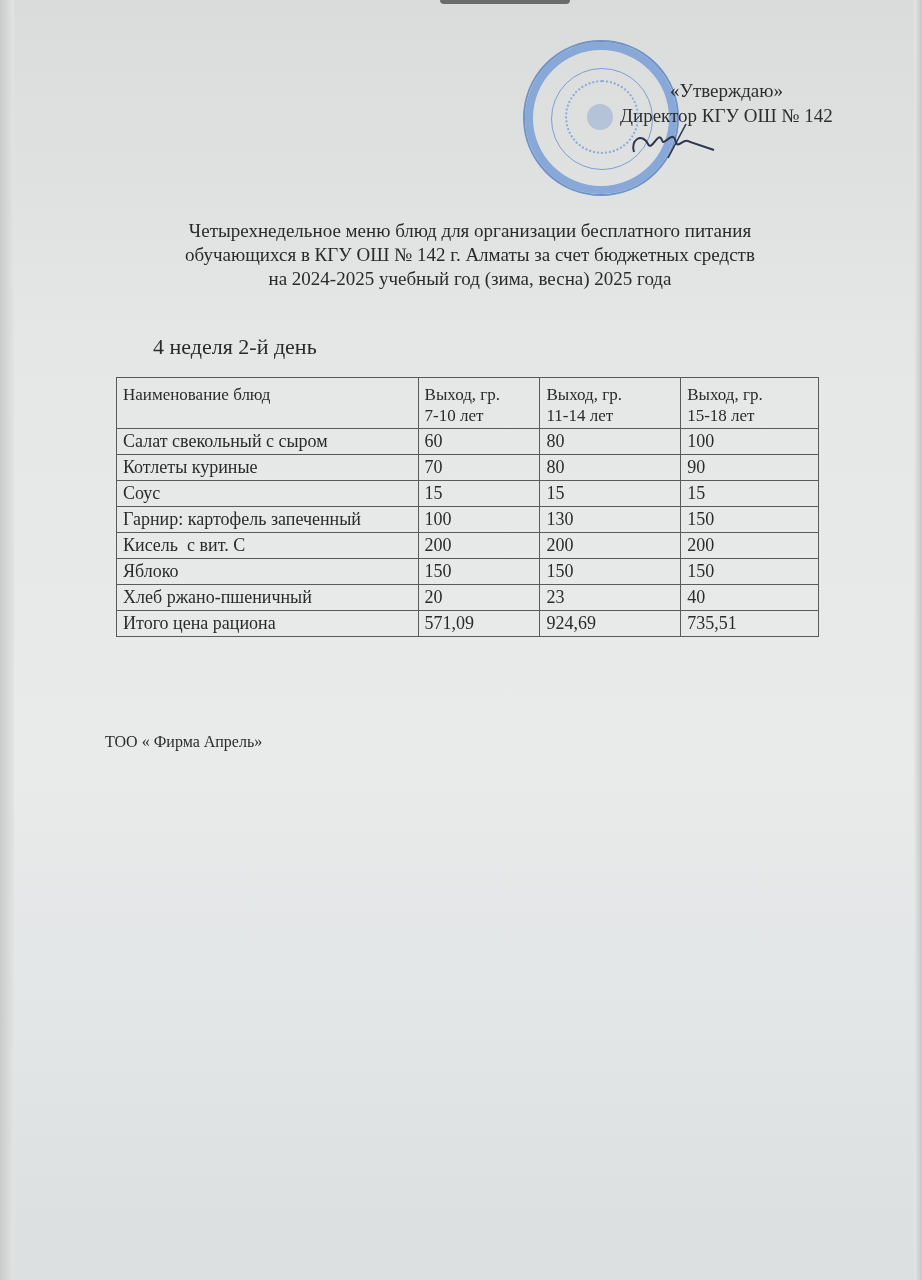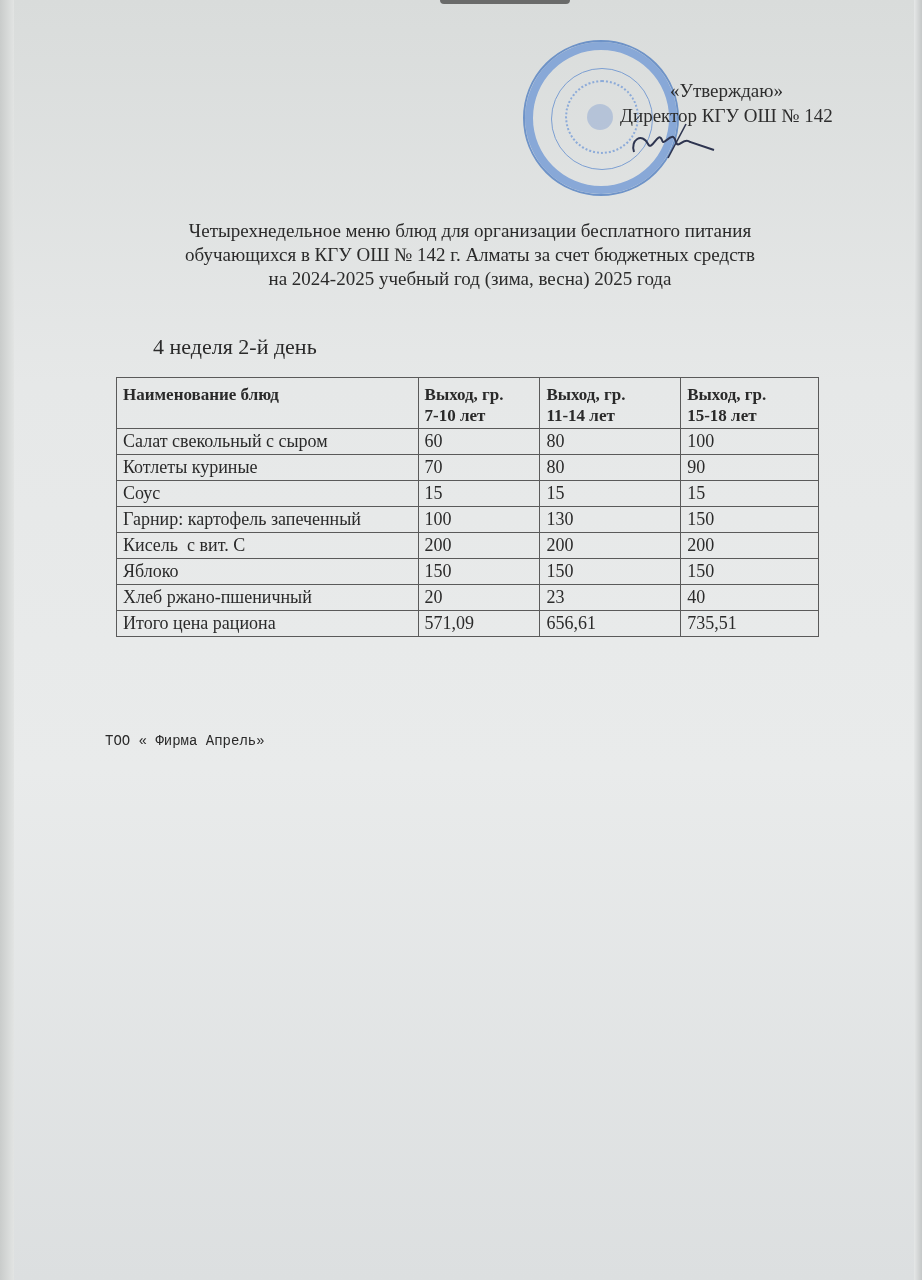--- a/index.html
+++ b/index.html
@@ -56,29 +56,29 @@
     }
 
     table.menu {
       position: absolute; left: 116px; top: 377px; width: 703px;
       border-collapse: collapse; font-size: 18px; color: #2a2a2a;
     }
     table.menu td, table.menu th {
       border: 1px solid #5a5a5a; padding: 0 6px; height: 25px;
     }
     table.menu th {
-      font-weight: bold; text-align: left; vertical-align: top;
+      font-weight: normal; text-align: left; vertical-align: top;
       font-size: 17px; line-height: 21px; padding-top: 6px; height: 44px;
     }
     table.menu td.num { text-align: left; }
     col.c1 { width: 302px; } col.c2 { width: 122px; } col.c3 { width: 141px; } col.c4 { width: 138px; }
 
     .firm {
-      position: absolute; left: 105px; top: 733px; font-size: 14px; color: #2a2a2a;
-      font-family: Liberation Mono, monospace;
+      position: absolute; left: 105px; top: 733px; font-size: 16px; color: #2a2a2a;
+      font-family: Liberation Serif, serif;
     }
   </style>
 </head>
 <body>
 
 <div class="left-edge"></div>
 <div class="right-edge"></div>
 <div class="top-shadow"></div>
 
 <div class="stamp">
@@ -166,19 +166,19 @@
   </tr>
   <tr>
     <td>Хлеб ржано-пшеничный</td>
     <td class="num">20</td>
     <td class="num">23</td>
     <td class="num">40</td>
   </tr>
   <tr>
     <td>Итого цена рациона</td>
     <td class="num">571,09</td>
-    <td class="num">656,61</td>
+    <td class="num">924,69</td>
     <td class="num">735,51</td>
   </tr>
 </tbody>
   </table>
 
 <div class="firm">ТОО « Фирма Апрель»</div>
 
 </body></html>

